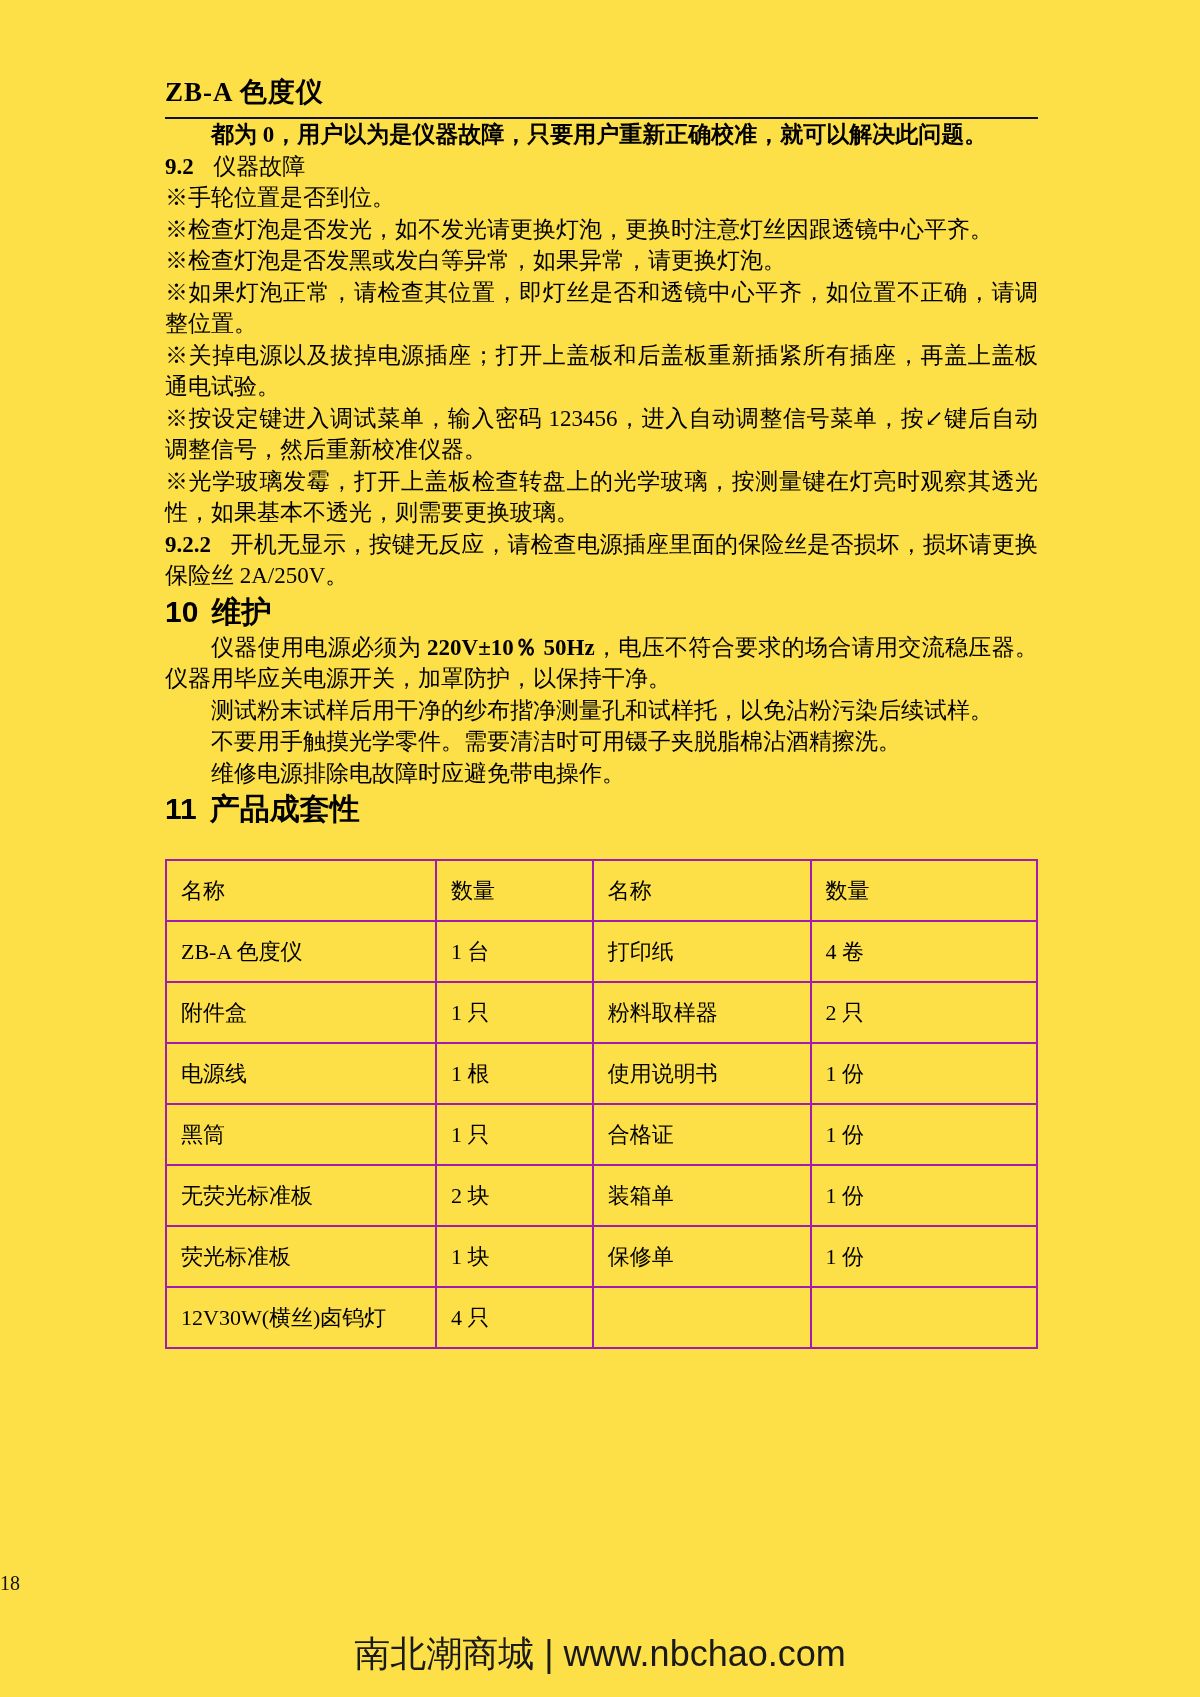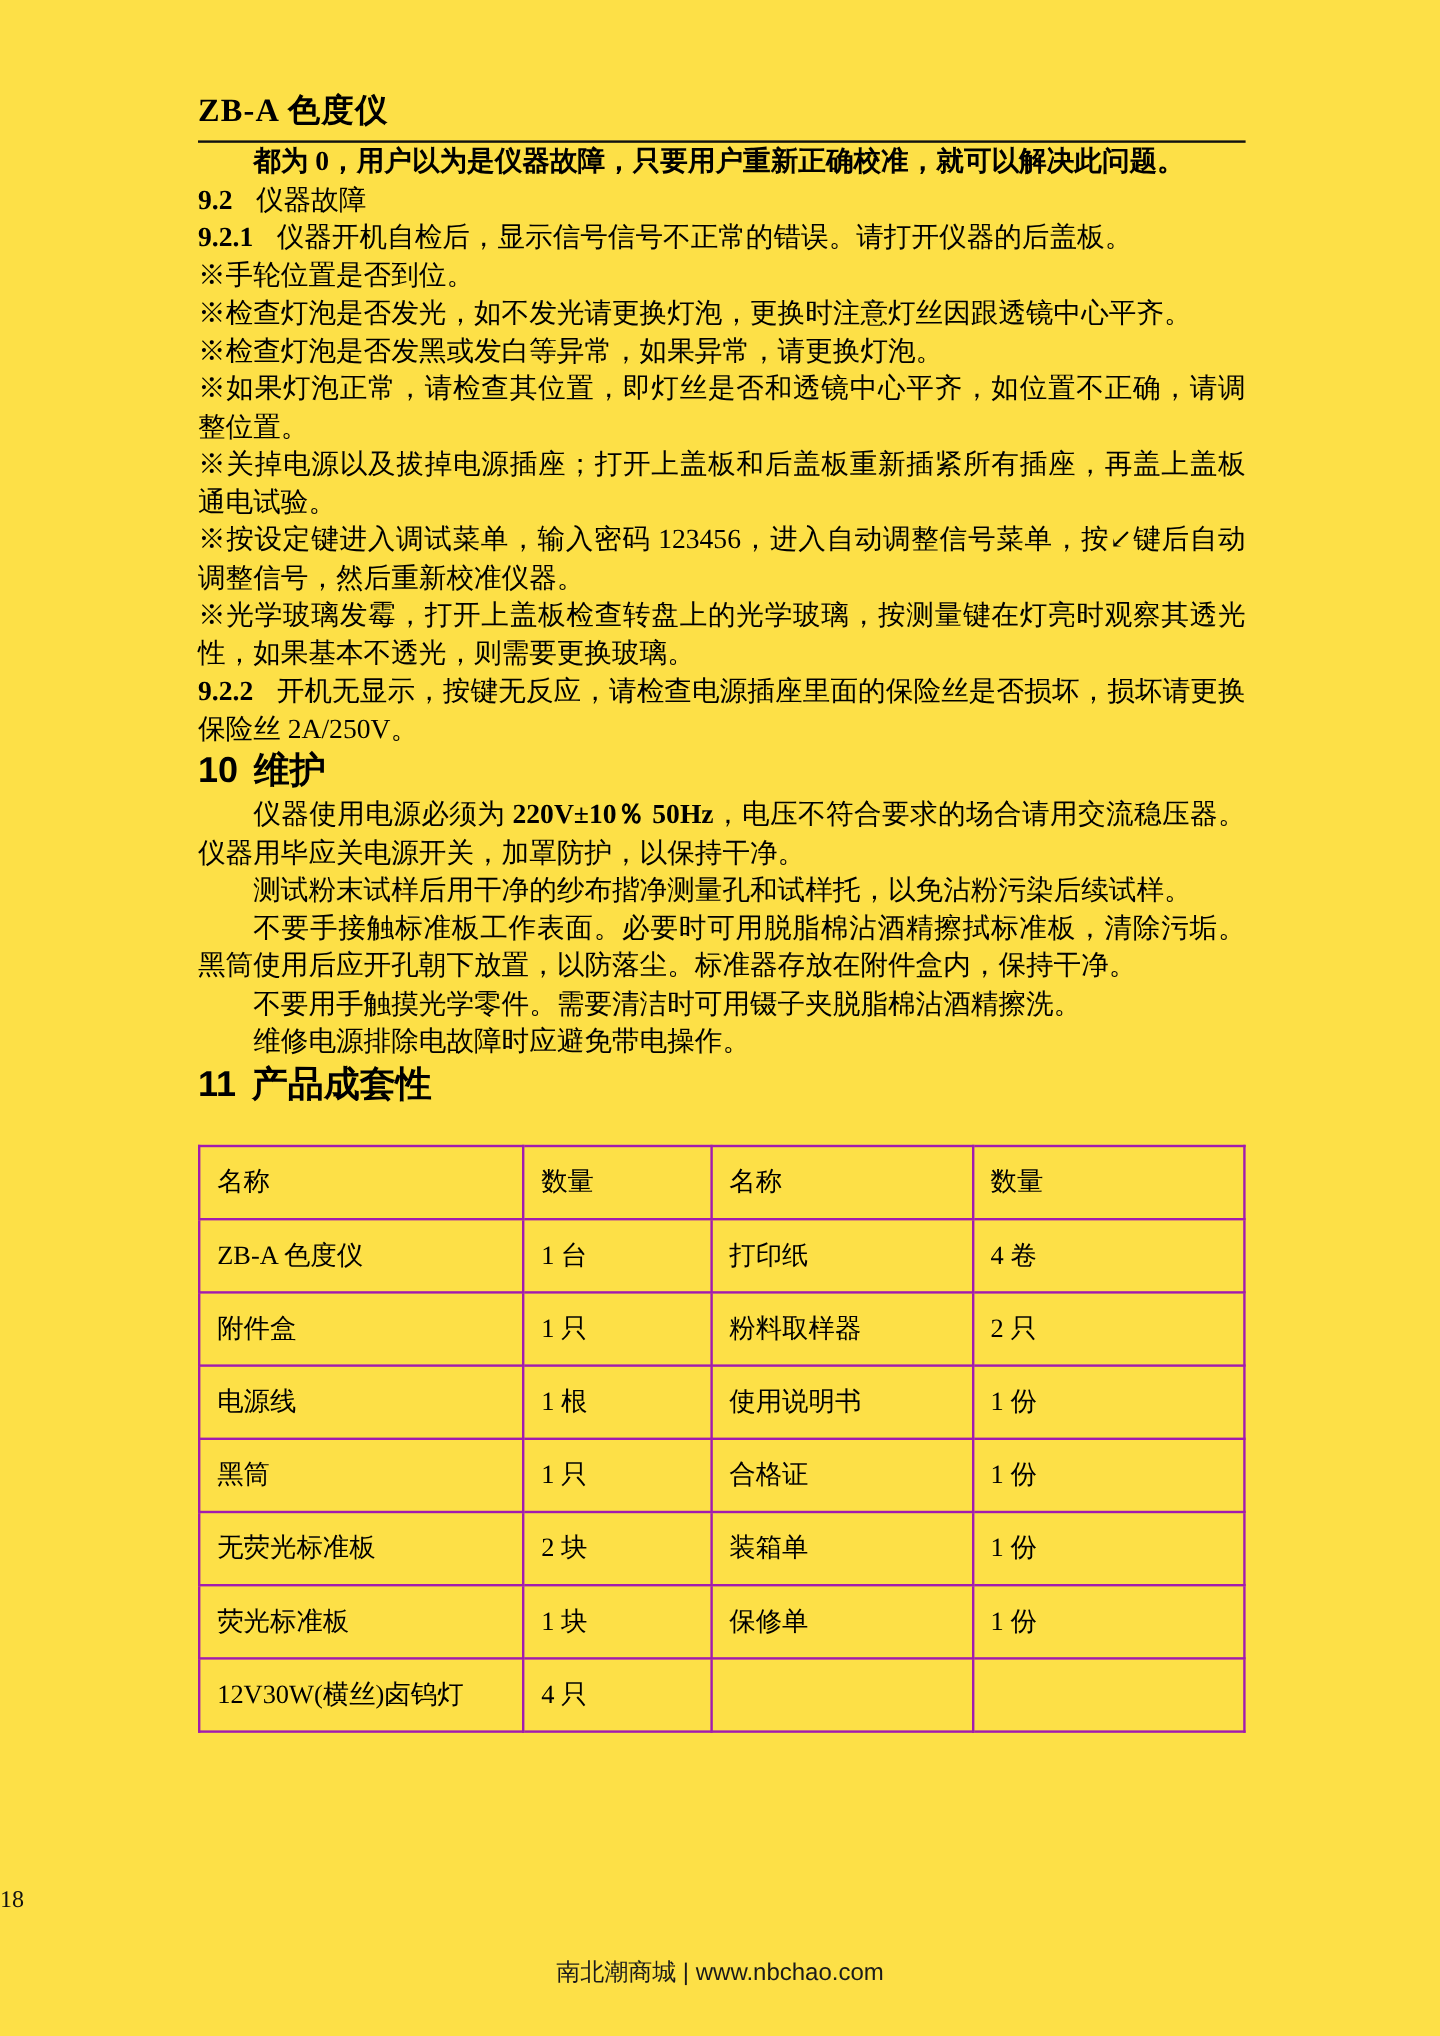--- a/index.html
+++ b/index.html
@@ -70,53 +70,51 @@
     font-size:20px;
     font-family:"Liberation Serif","DejaVu Serif",serif;
     color:#111;
   }
   .footer-bar {
     position:absolute;
     top:1630px; left:0;
     width:100%;
     text-align:center;
     font-family:"Liberation Sans","DejaVu Sans",sans-serif;
-    font-size:20px;
+    font-size:36px;
     color:#1a1a1a;
   }
 </style>
 </head>
 <body>
 
 <div class="page">
   <div class="content">
 
     <h1 class="doc-title">ZB-A 色度仪</h1>
 
     <p class="body indent bold first-gap">都为 0，用户以为是仪器故障，只要用户重新正确校准，就可以解决此问题。</p>
 
     <p class="body"><span class="num">9.2</span><span>仪器故障</span></p>
 
-    <p class="body"><span class="num">9.2.1</span><span>仪器开机自检后，显示信号信号不正常的错误。请打开仪器的后盖板。</span></p>
 
     <p class="body">※手轮位置是否到位。</p>
     <p class="body">※检查灯泡是否发光，如不发光请更换灯泡，更换时注意灯丝因跟透镜中心平齐。</p>
     <p class="body">※检查灯泡是否发黑或发白等异常，如果异常，请更换灯泡。</p>
     <p class="body">※如果灯泡正常，请检查其位置，即灯丝是否和透镜中心平齐，如位置不正确，请调整位置。</p>
     <p class="body">※关掉电源以及拔掉电源插座；打开上盖板和后盖板重新插紧所有插座，再盖上盖板通电试验。</p>
     <p class="body">※按设定键进入调试菜单，输入密码 123456，进入自动调整信号菜单，按↙键后自动调整信号，然后重新校准仪器。</p>
     <p class="body">※光学玻璃发霉，打开上盖板检查转盘上的光学玻璃，按测量键在灯亮时观察其透光性，如果基本不透光，则需要更换玻璃。</p>
 
     <p class="body"><span class="num">9.2.2</span><span>开机无显示，按键无反应，请检查电源插座里面的保险丝是否损坏，损坏请更换保险丝 2A/250V。</span></p>
 
     <h2 class="sec-head head10"><span class="h-num">10</span><span>维护</span></h2>
 
     <p class="body indent"><span>仪器使用电源必须为 </span><span class="bold">220V±10％ 50Hz</span><span>，电压不符合要求的场合请用交流稳压器。仪器用毕应关电源开关，加罩防护，以保持干净。</span></p>
     <p class="body indent">测试粉末试样后用干净的纱布揩净测量孔和试样托，以免沾粉污染后续试样。</p>
-    <p class="body indent">不要手接触标准板工作表面。必要时可用脱脂棉沾酒精擦拭标准板，清除污垢。黑筒使用后应开孔朝下放置，以防落尘。标准器存放在附件盒内，保持干净。</p>
     <p class="body indent">不要用手触摸光学零件。需要清洁时可用镊子夹脱脂棉沾酒精擦洗。</p>
     <p class="body indent">维修电源排除电故障时应避免带电操作。</p>
 
     <h2 class="sec-head head11"><span class="h-num">11</span><span>产品成套性</span></h2>
 
     <table class="pkg">
       <colgroup>
         <col style="width:31%">
         <col style="width:18%">
         <col style="width:25%">

